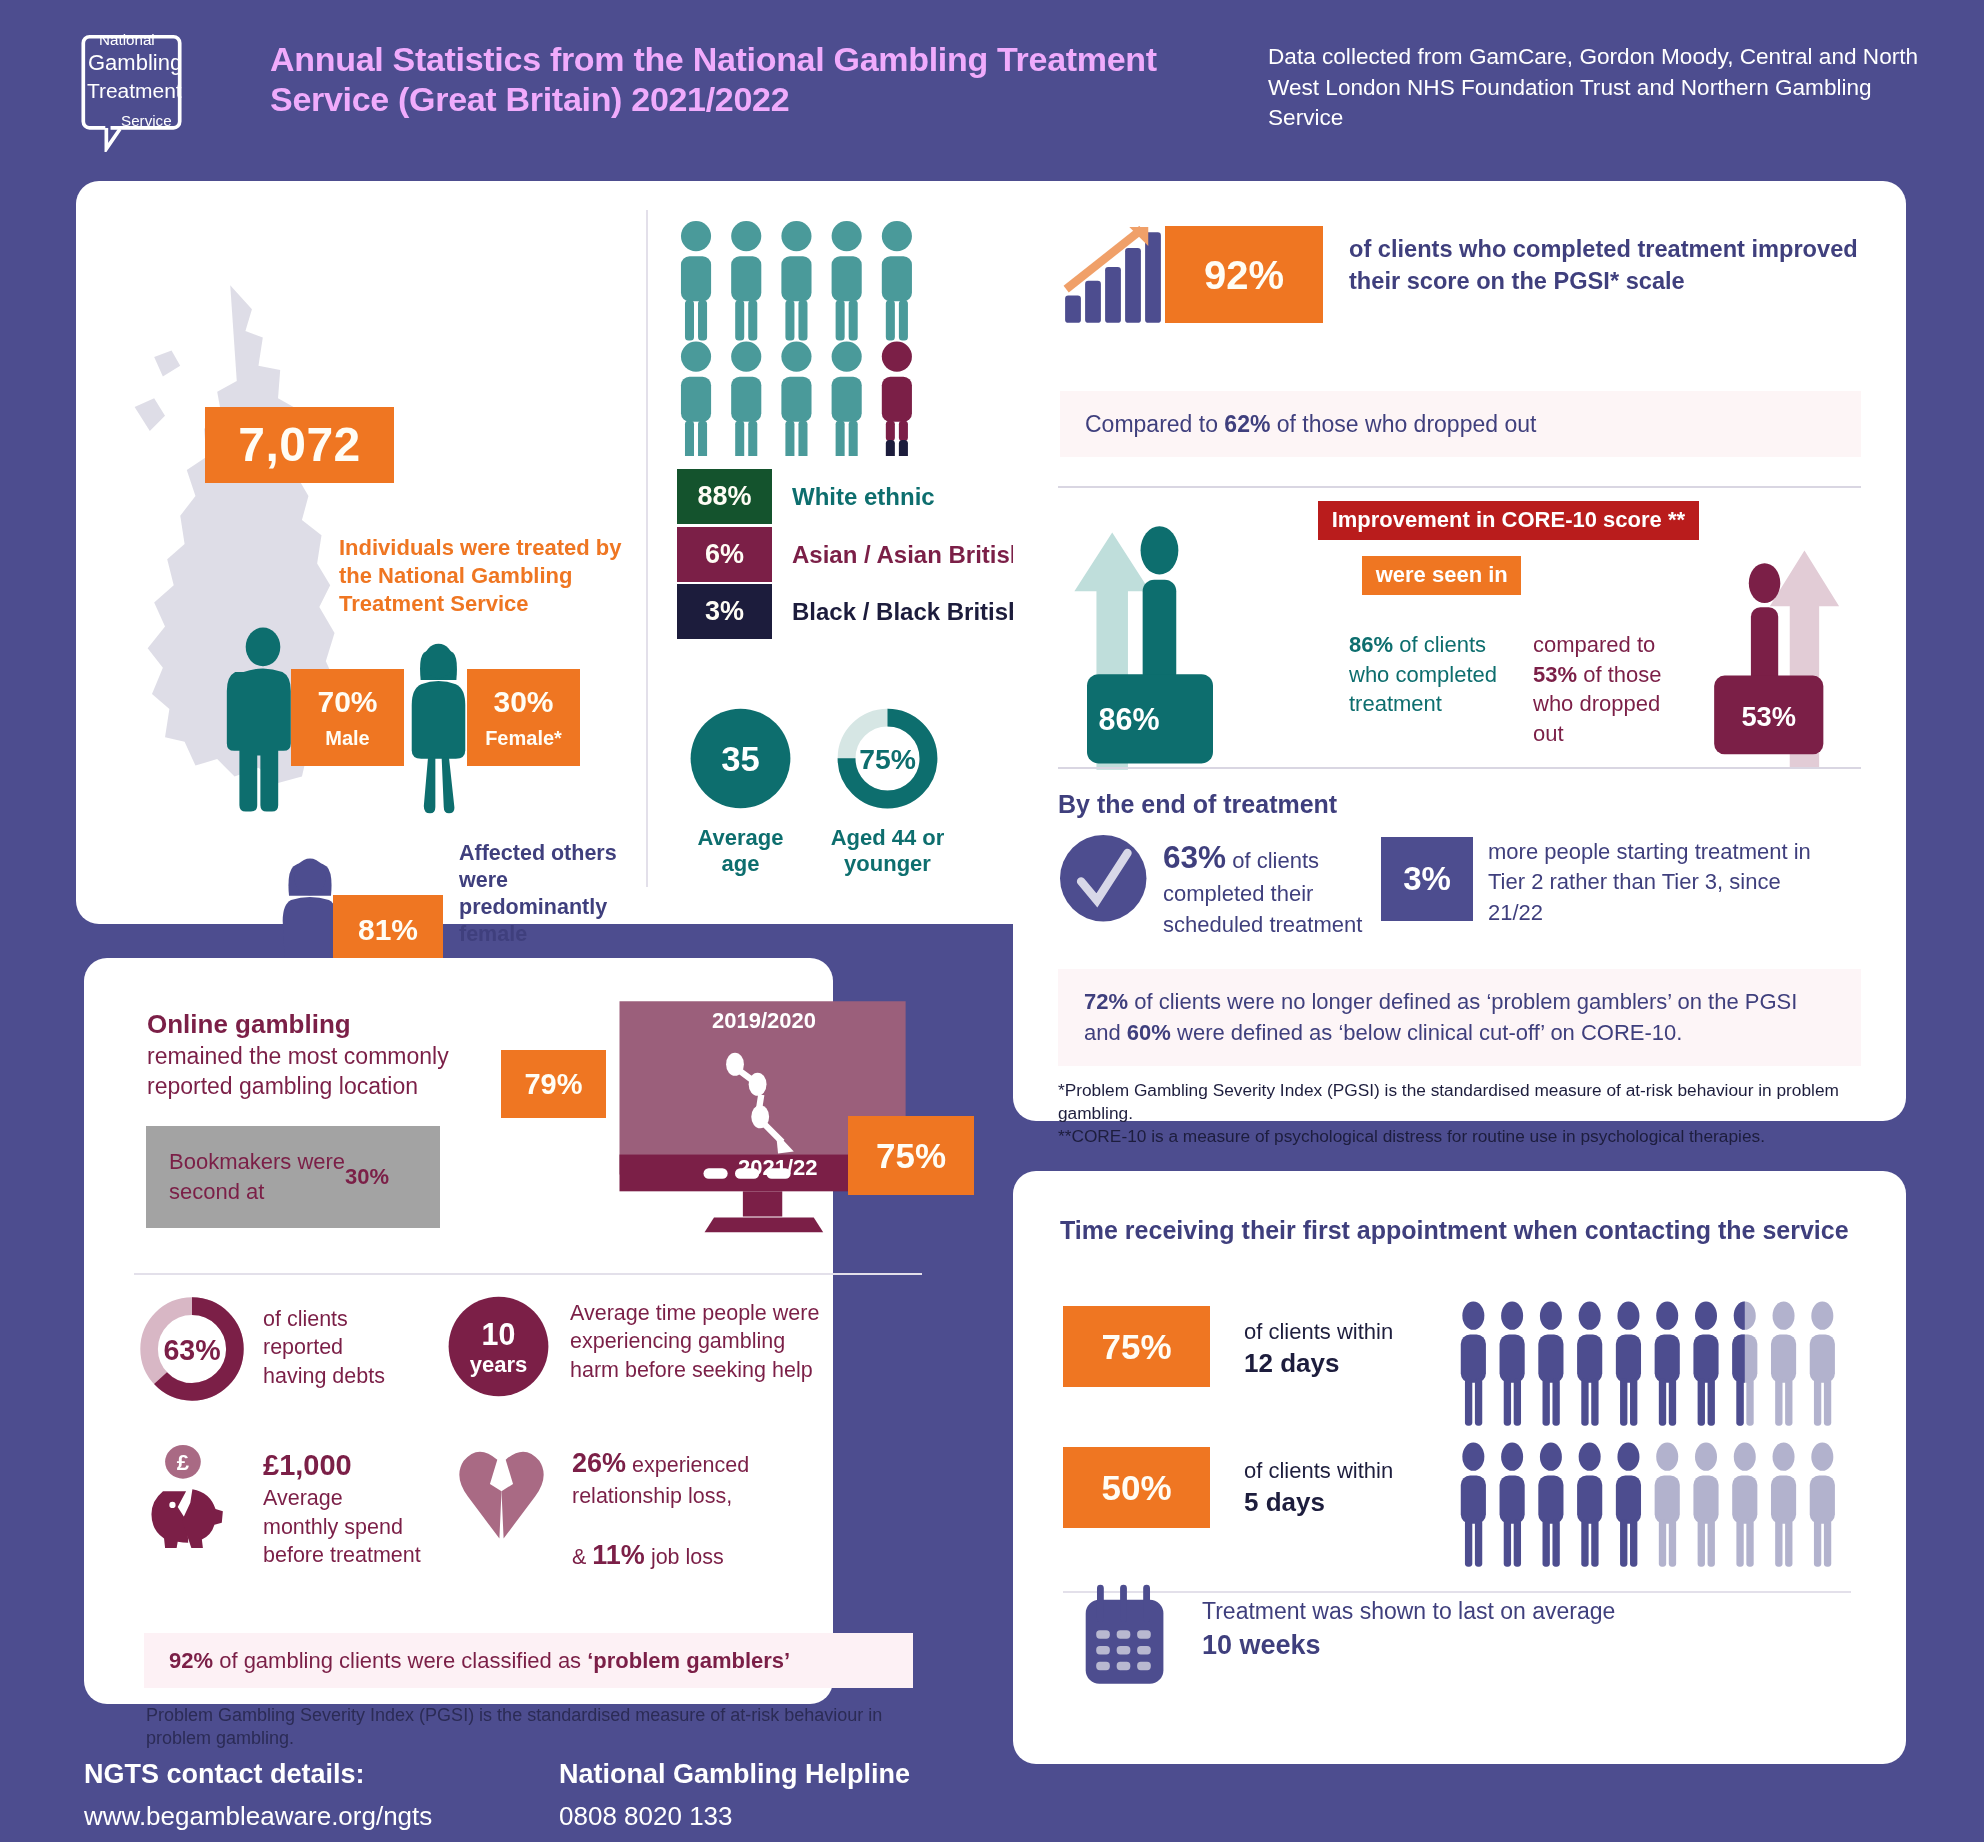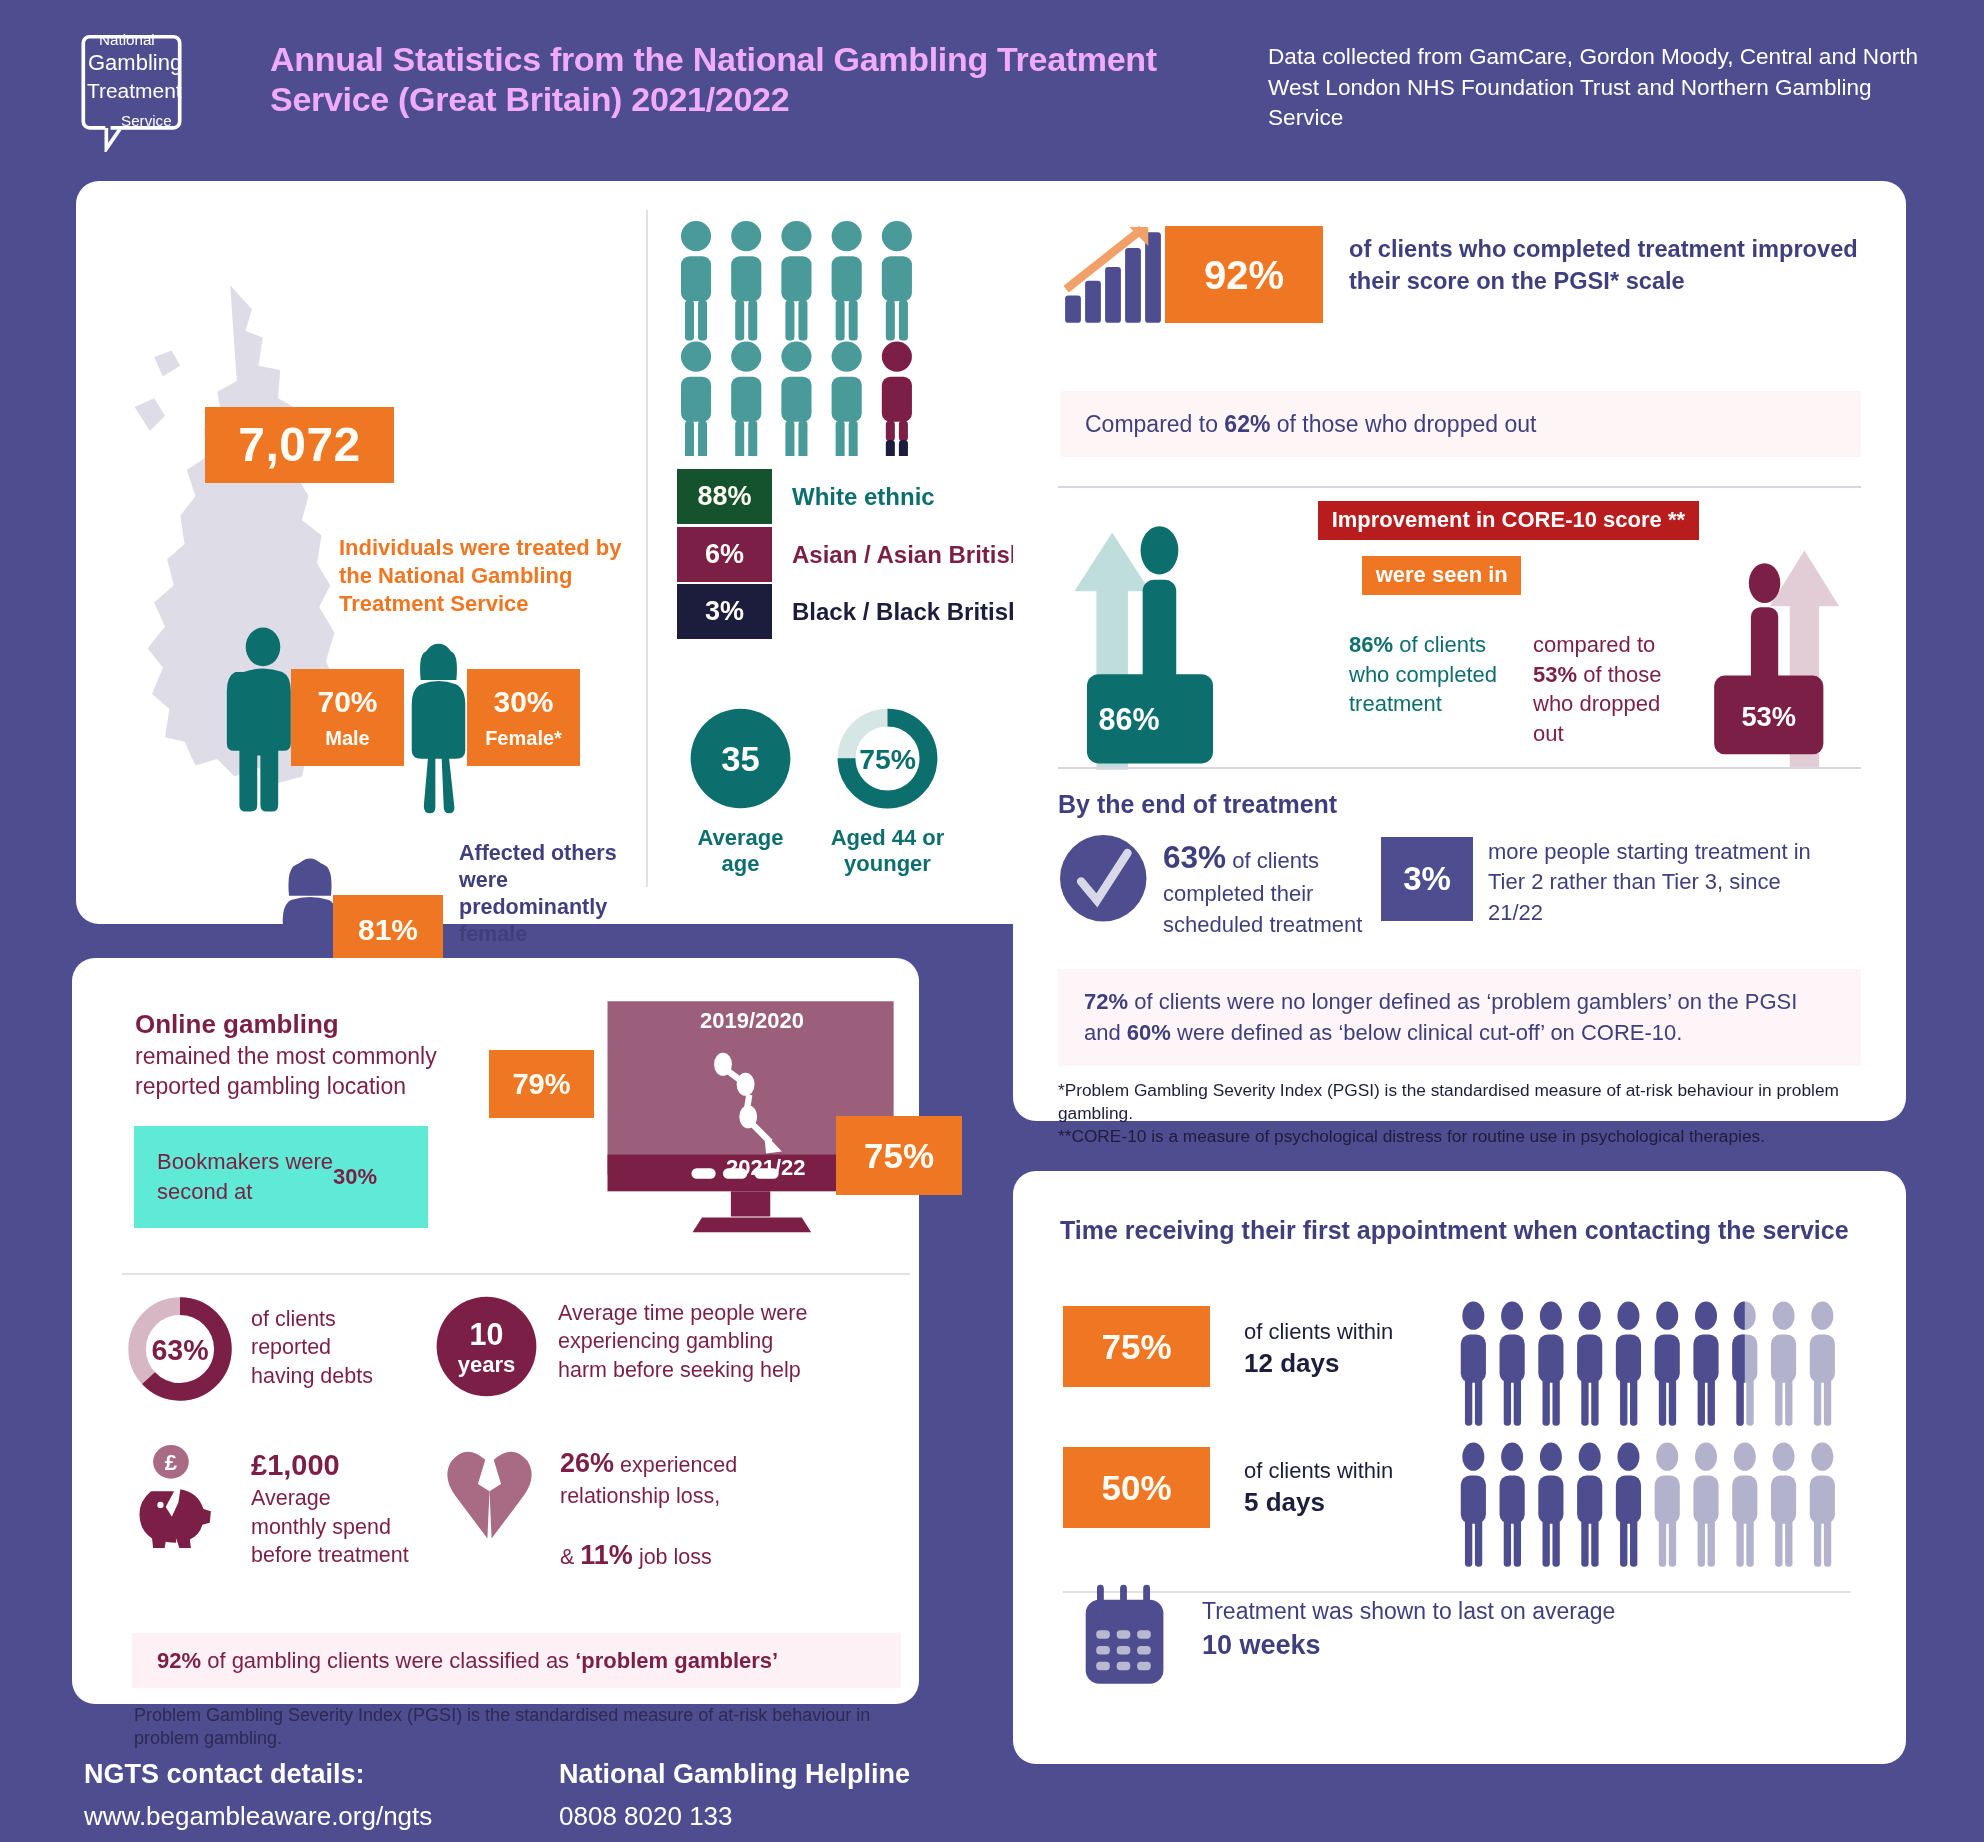--- a/index.html
+++ b/index.html
@@ -21,21 +21,21 @@
   }
   #data-source {
     position: absolute; left: 1268px; top: 42px; width: 683px;
     color: #ffffff; font-size: 22.6px; line-height: 1.35;
   }
   
   .card {
     position: absolute; background: #ffffff; border-radius: 23px;
   }
   #card-profile { left: 76px;  top: 181px;  width: 1066px; height: 743px; }
-  #card-online  { left: 72px;  top: 958px; width: 847px; height: 746px; }
+  #card-online  { left: 84px;  top: 958px; width: 749px; height: 746px; }
   #card-outcome { left: 1013px; top: 181px;  width: 893px; height: 940px; }
   #card-time    { left: 1013px; top: 1171px; width: 893px; height: 593px; }
 
   
   .orange-box {
     background: #ef7622; color: #fffdf5; font-weight: bold;
     display: flex; align-items: center; justify-content: center;
     text-align: center; line-height: 1.0;
   }
   .vr { position: absolute; width: 1.6px; background: #e3e0ea; }
@@ -80,21 +80,21 @@
   }
 
   
   #online-head {
     position: absolute; left: 63px; top: 50px; width: 326px;
     color: #7b1f47; font-size: 23px; line-height: 1.3;
   }
   #online-head b { font-size: 26px; }
   #bookmakers {
     position: absolute; left: 62px; top: 168px; width: 294px; height: 102px;
-    background: #5eead4; display: flex; align-items: center; padding-left: 23px;
+    background: #a3a3a3; display: flex; align-items: center; padding-left: 23px;
     color: #7b1f47; font-size: 22px; line-height: 1.35;
   }
   #monitor { position: absolute; left: 525px; top: 39px; width: 315px; height: 239px; }
   #pct79 { left: 417px; top: 92px; width: 105px; height: 68px; font-size: 29px; }
   #pct75-online { left: 764px; top: 158px; width: 126px; height: 79px; font-size: 35px; }
   .yr-label { position: absolute; color: #ffffff; font-weight: bold; font-size: 22px; }
   .quad-text { font-size: 21.5px; line-height: 1.32; color: #7b1f47; }
   #problem-band {
     position: absolute; left: 60px; top: 675px; width: 769px; height: 55px;
     background: #fdf1f5; display: flex; align-items: center; padding-left: 25px;

